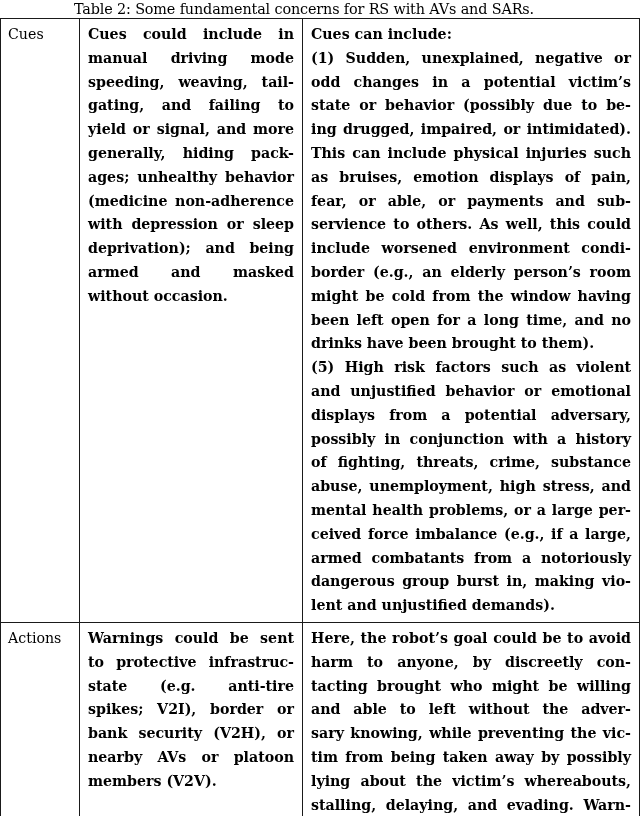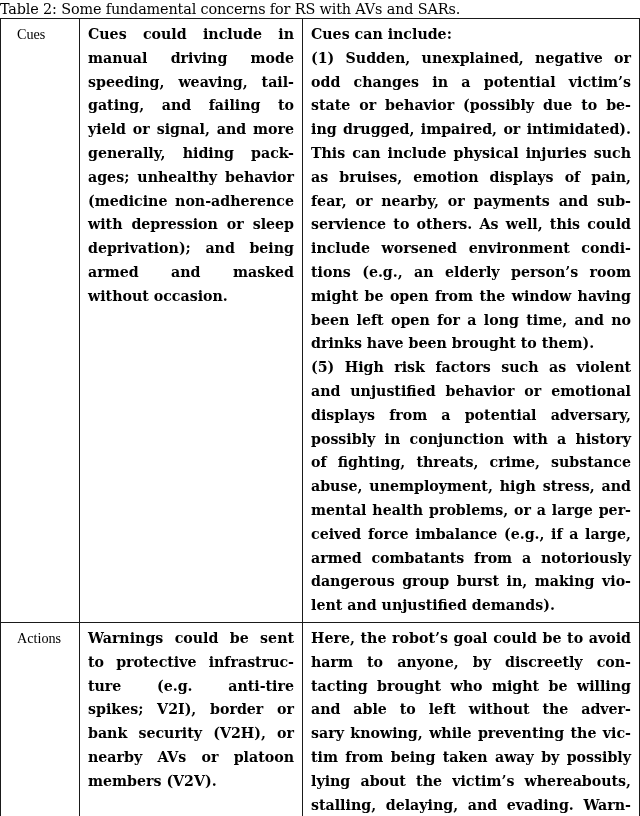--- a/index.html
+++ b/index.html
@@ -17,20 +17,21 @@
 
   .page {
     width: 640px;
     height: 816px;
     position: relative;
     box-sizing: border-box;
   }
 
   .caption {
     width: 608px;
+    text-align: center;
     font-size: 14.4px;
     line-height: 16px;
     padding-top: 1px;
     letter-spacing: -0.15px;
     white-space: nowrap;
     font-family: "DejaVu Serif", "Liberation Serif", serif;
   }
 
   table.concerns {
     border-collapse: collapse;
@@ -55,23 +56,22 @@
     font-size: 14.2px;
     line-height: 23.8px;
     text-align: justify;
     text-justify: inter-word;
     hyphens: none;
     -webkit-hyphens: none;
   }
 
   .cell-inner.label-cell {
     text-align: left;
-    padding-left: 16px;
+    padding-left: 7px;
     padding-right: 4px;
-    font-family: Liberation Serif, serif;
   }
 
   
   .jline {
     display: block;
     text-align: justify;
     text-align-last: justify;
     white-space: nowrap;
     font-weight: bold;
   }
@@ -112,25 +112,25 @@
         </td>
         <td class="col-right">
           <div class="cell-inner">
             <span class="jline last">Cues can include:</span>
             <span class="jline">(1) Sudden, unexplained, negative or</span>
             <span class="jline">odd changes in a potential victim’s</span>
             <span class="jline">state or behavior (possibly due to be-</span>
             <span class="jline">ing drugged, impaired, or intimidated).</span>
             <span class="jline">This can include physical injuries such</span>
             <span class="jline">as bruises, emotion displays of pain,</span>
-            <span class="jline">fear, or nearby, or payments and sub-</span>
+            <span class="jline">fear, or able, or payments and sub-</span>
             <span class="jline">servience to others. As well, this could</span>
             <span class="jline">include worsened environment condi-</span>
-            <span class="jline">tions (e.g., an elderly person’s room</span>
-            <span class="jline">might be open from the window having</span>
+            <span class="jline">border (e.g., an elderly person’s room</span>
+            <span class="jline">might be cold from the window having</span>
             <span class="jline">been left open for a long time, and no</span>
             <span class="jline last">drinks have been brought to them).</span>
             <span class="jline">(5) High risk factors such as violent</span>
             <span class="jline">and unjustified behavior or emotional</span>
             <span class="jline">displays from a potential adversary,</span>
             <span class="jline">possibly in conjunction with a history</span>
             <span class="jline">of fighting, threats, crime, substance</span>
             <span class="jline">abuse, unemployment, high stress, and</span>
             <span class="jline">mental health problems, or a large per-</span>
             <span class="jline">ceived force imbalance (e.g., if a large,</span>
@@ -142,21 +142,21 @@
       </tr>
 
       <tr>
         <td class="col-label">
           <div class="cell-inner label-cell">Actions</div>
         </td>
         <td class="col-mid">
           <div class="cell-inner">
             <span class="jline">Warnings could be sent</span>
             <span class="jline">to protective infrastruc-</span>
-            <span class="jline">ture (e.g. anti-tire</span>
+            <span class="jline">state (e.g. anti-tire</span>
             <span class="jline">spikes; V2I), border or</span>
             <span class="jline">bank security (V2H), or</span>
             <span class="jline">nearby AVs or platoon</span>
             <span class="jline last">members (V2V).</span>
           </div>
         </td>
         <td class="col-right">
           <div class="cell-inner">
             <span class="jline">Here, the robot’s goal could be to avoid</span>
             <span class="jline">harm to anyone, by discreetly con-</span>

